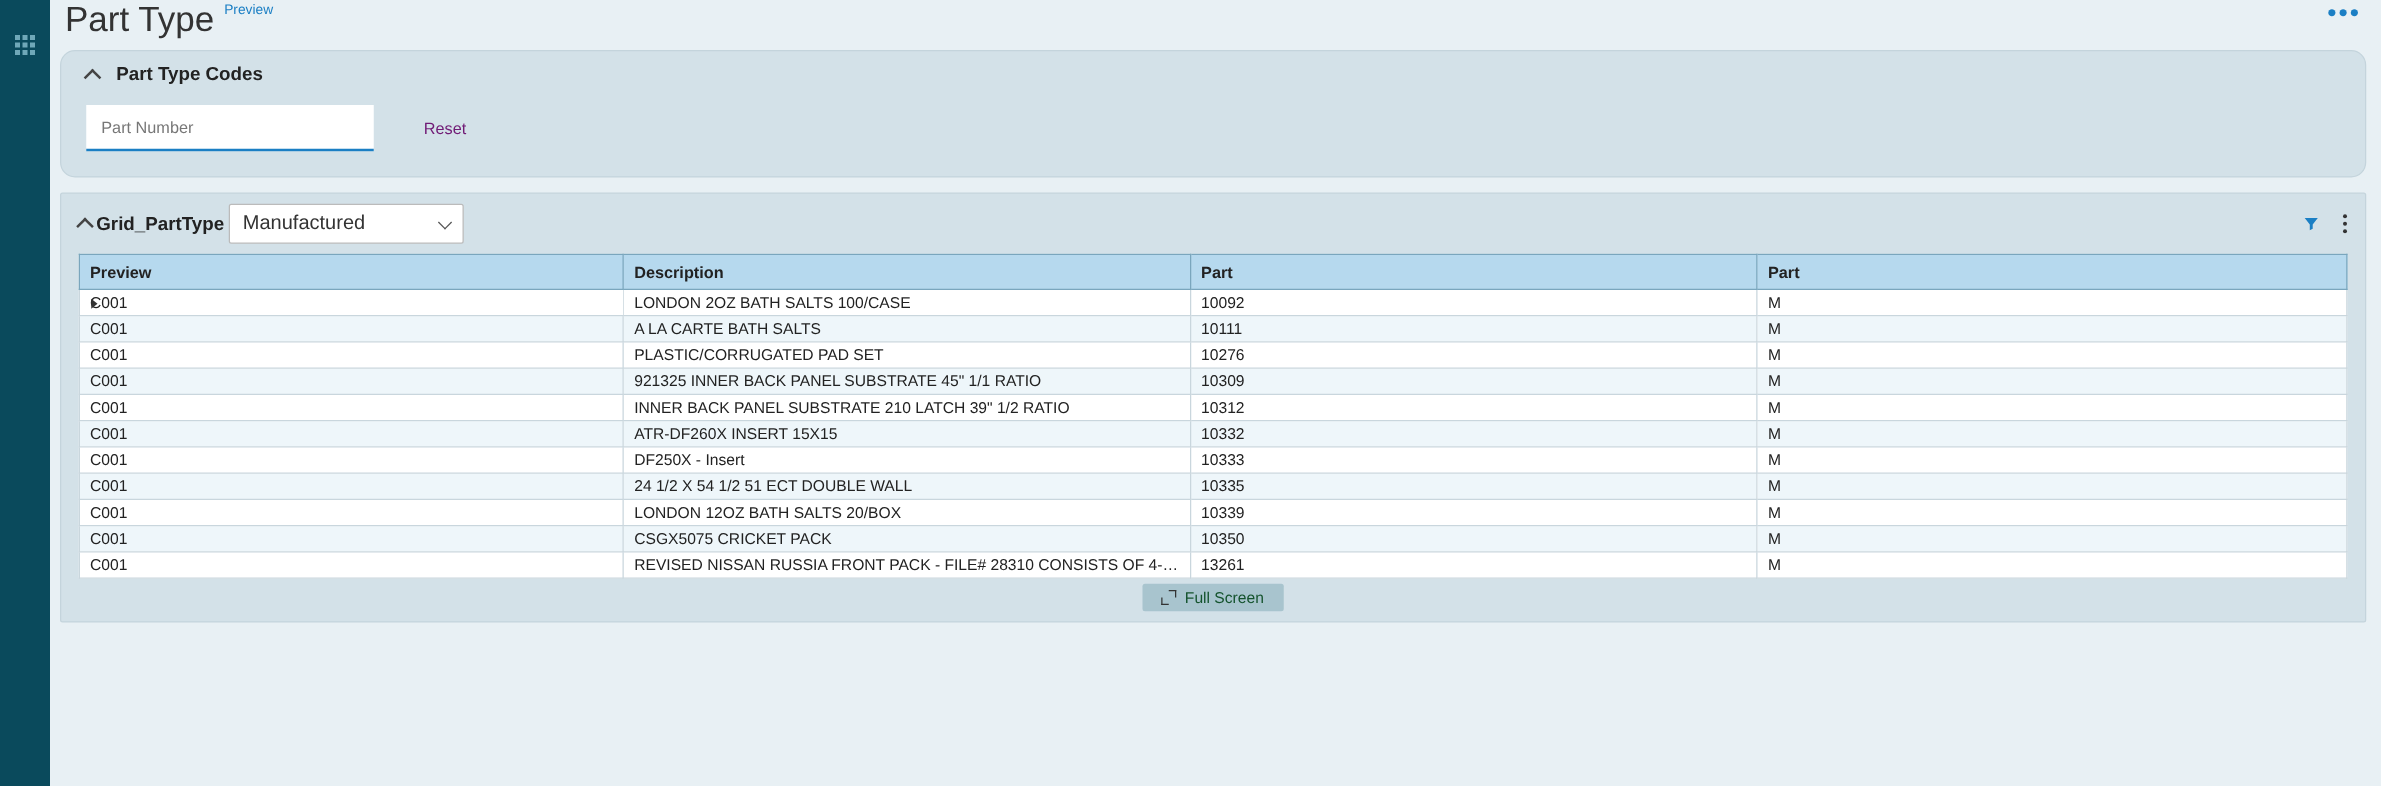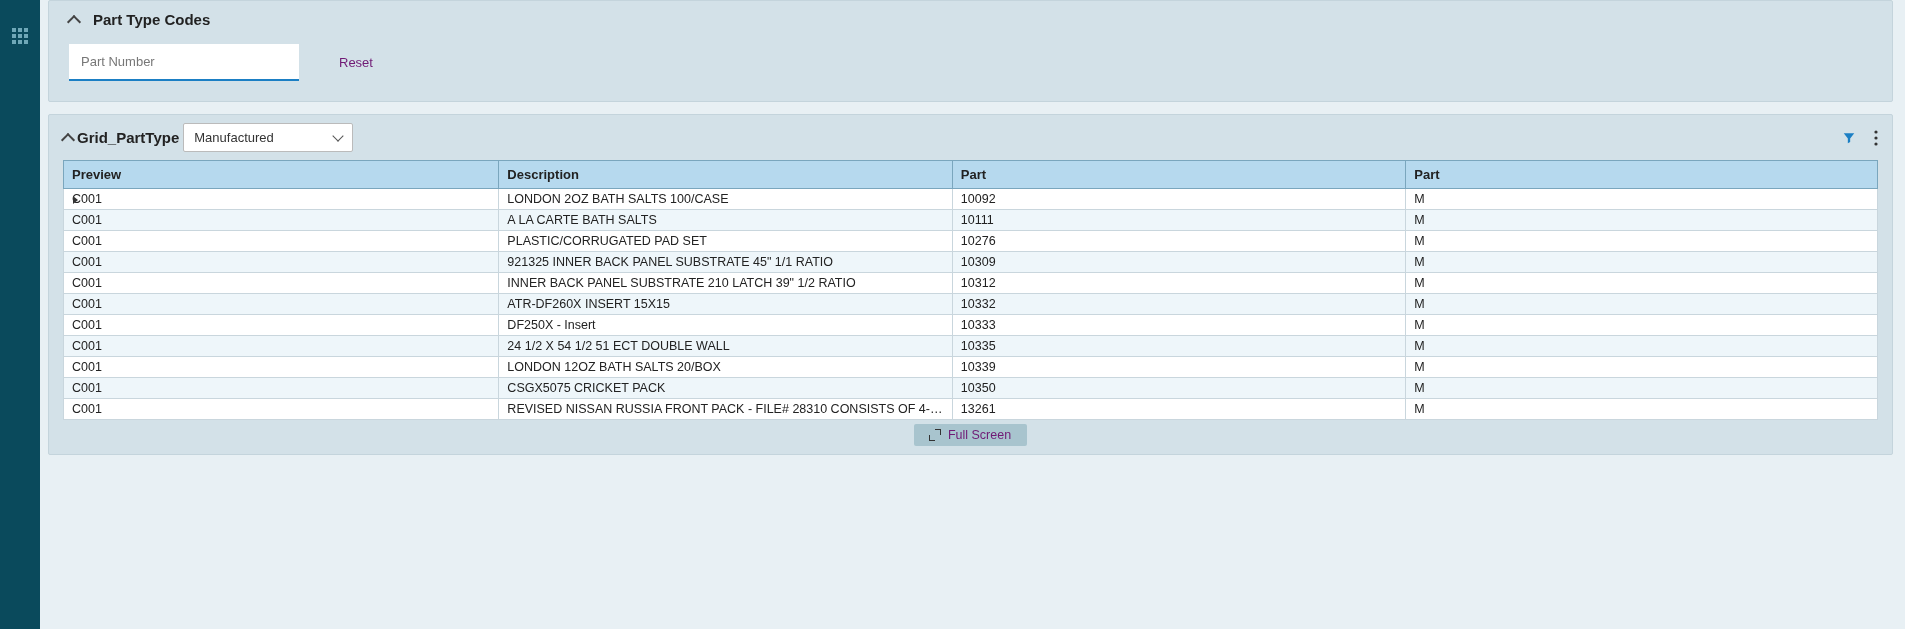--- a/index.html
+++ b/index.html
@@ -61,21 +61,21 @@
     top: 0;
     color: #1b7fc4;
     font-size: 20px;
     letter-spacing: 2px;
     cursor: pointer;
     font-weight: bold;
   }
   .panel {
     background: #d3e1e8;
     border: 1px solid #c4d4dc;
-    border-radius: 2px;
+    border-radius: 12px;
     margin: 0 4px 12px 4px;
   }
   .panel-header {
     display: flex;
     align-items: center;
     padding: 10px 20px;
     gap: 14px;
   }
   .chevron {
     width: 10px; height: 10px;
@@ -128,21 +128,21 @@
   }
   .dropdown {
     background: #fff;
     border: 1px solid #bbb;
     border-radius: 2px;
     display: flex;
     align-items: center;
     padding: 6px 10px;
     gap: 60px;
     cursor: pointer;
-    font-size: 13px;
+    font-size: 16px;
   }
   .dropdown .dd-caret {
     width: 8px; height: 8px;
     border-right: 1.5px solid #555;
     border-bottom: 1.5px solid #555;
     transform: rotate(45deg);
     margin-top: -3px;
   }
   .grid-tools {
     margin-left: auto;
@@ -201,21 +201,21 @@
   .fullscreen-bar {
     display: flex;
     justify-content: center;
     padding: 4px 0 8px 0;
   }
   .fullscreen-btn {
     background: #a8c4ce;
     border: none;
     padding: 4px 16px;
     font-size: 12.5px;
-    color: #701a75;
+    color: #14532d;
     display: flex;
     align-items: center;
     gap: 8px;
     cursor: pointer;
     border-radius: 2px;
   }
   .expand-icon {
     width: 10px; height: 10px;
     position: relative;
   }
@@ -241,20 +241,25 @@
       <span></span>
       <span></span>
     <span></span>
       <span></span>
       <span></span>
   </div>
 </div>
 
 <div class="main">
 
+  <div class="page-header">
+    <span class="page-title">Part Type</span>
+    <span class="preview-badge">Preview</span>
+    <span class="more-btn">•••</span>
+  </div>
 
   <div class="panel">
     <div class="panel-header">
       <div class="chevron"></div>
       <span class="panel-title">Part Type Codes</span>
     </div>
     <div class="filter-row">
       <input class="text-input" type="text" placeholder="Part Number" style="">
       <button class="link-btn">Reset</button>
     </div>

